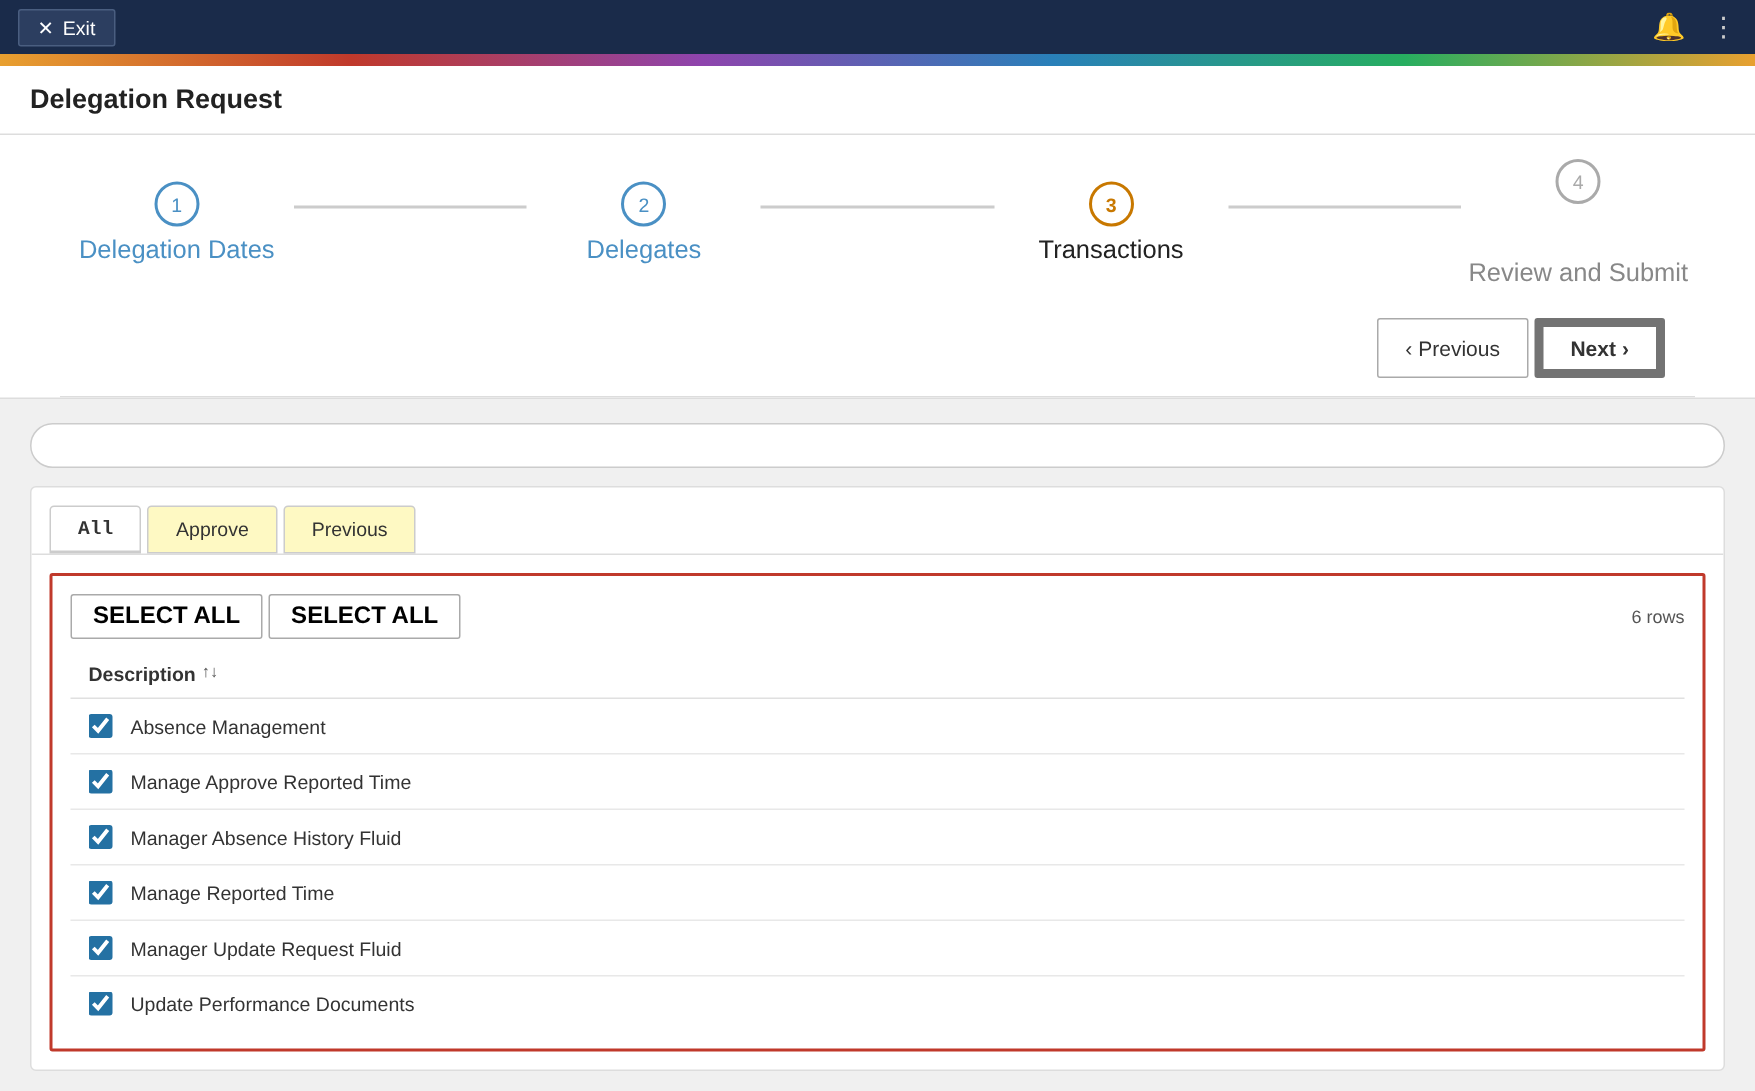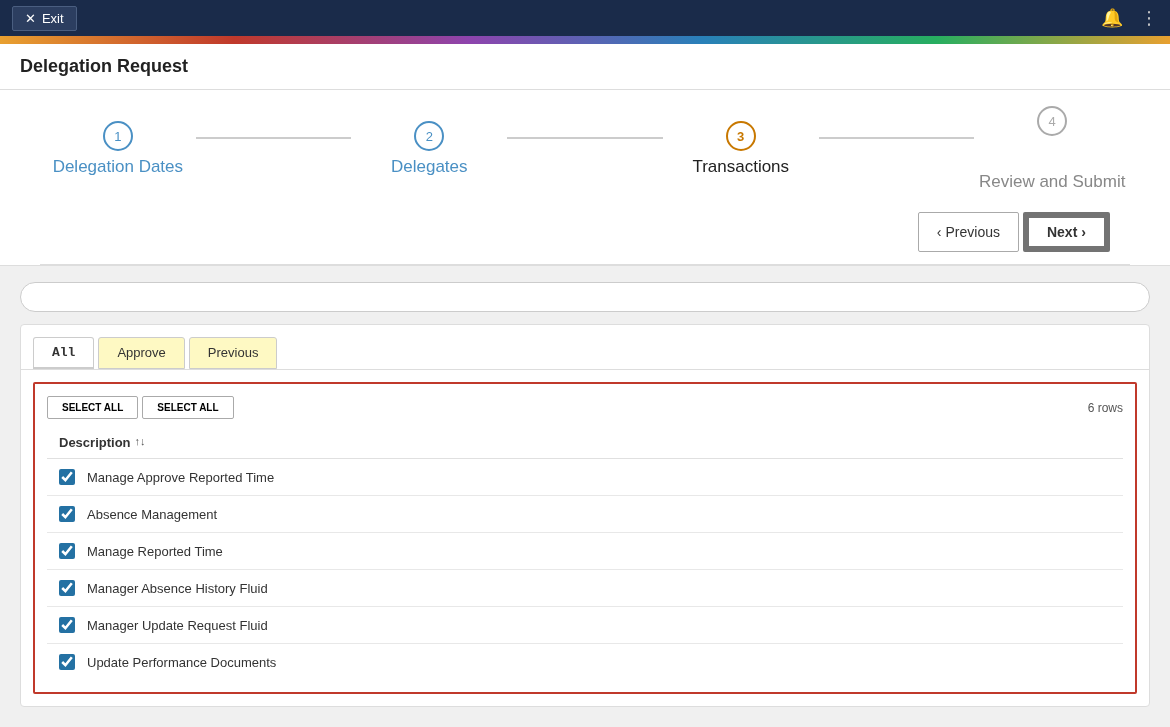--- a/index.html
+++ b/index.html
@@ -233,21 +233,21 @@
     }
     .table-actions {
       display: flex;
       gap: 4px;
     }
     .action-btn {
       padding: 5px 14px;
       border: 1px solid #aaa;
       background: #fff;
       cursor: pointer;
-      font-size: 10px;
+      font-size: 16px;
       font-weight: bold;
       border-radius: 2px;
     }
     .row-count {
       font-size: 12px;
       color: #555;
     }
     .description-header {
       font-weight: bold;
       font-size: 13px;
@@ -376,36 +376,36 @@
         <div class="row-count">6 rows</div>
       </div>
 
       <div class="description-header">
         <span>Description</span>
         <span class="sort-icon">↑↓</span>
       </div>
 
       <div class="table-row-item">
         <input type="checkbox" class="checkbox" checked="" style="">
+        <span class="row-text">Absence Management</span>
+      </div>
+
+      <div class="table-row-item">
+        <input type="checkbox" class="checkbox" checked="" style="">
         <span class="row-text">Manage Approve Reported Time</span>
       </div>
 
       <div class="table-row-item">
         <input type="checkbox" class="checkbox" checked="" style="">
-        <span class="row-text">Absence Management</span>
+        <span class="row-text">Manager Absence History Fluid</span>
       </div>
 
       <div class="table-row-item">
         <input type="checkbox" class="checkbox" checked="" style="">
         <span class="row-text">Manage Reported Time</span>
-      </div>
-
-      <div class="table-row-item">
-        <input type="checkbox" class="checkbox" checked="" style="">
-        <span class="row-text">Manager Absence History Fluid</span>
       </div>
 
       <div class="table-row-item">
         <input type="checkbox" class="checkbox" checked="" style="">
         <span class="row-text">Manager Update Request Fluid</span>
       </div>
 
       <div class="table-row-item">
         <input type="checkbox" class="checkbox" checked="" style="">
         <span class="row-text">Update Performance Documents</span>

